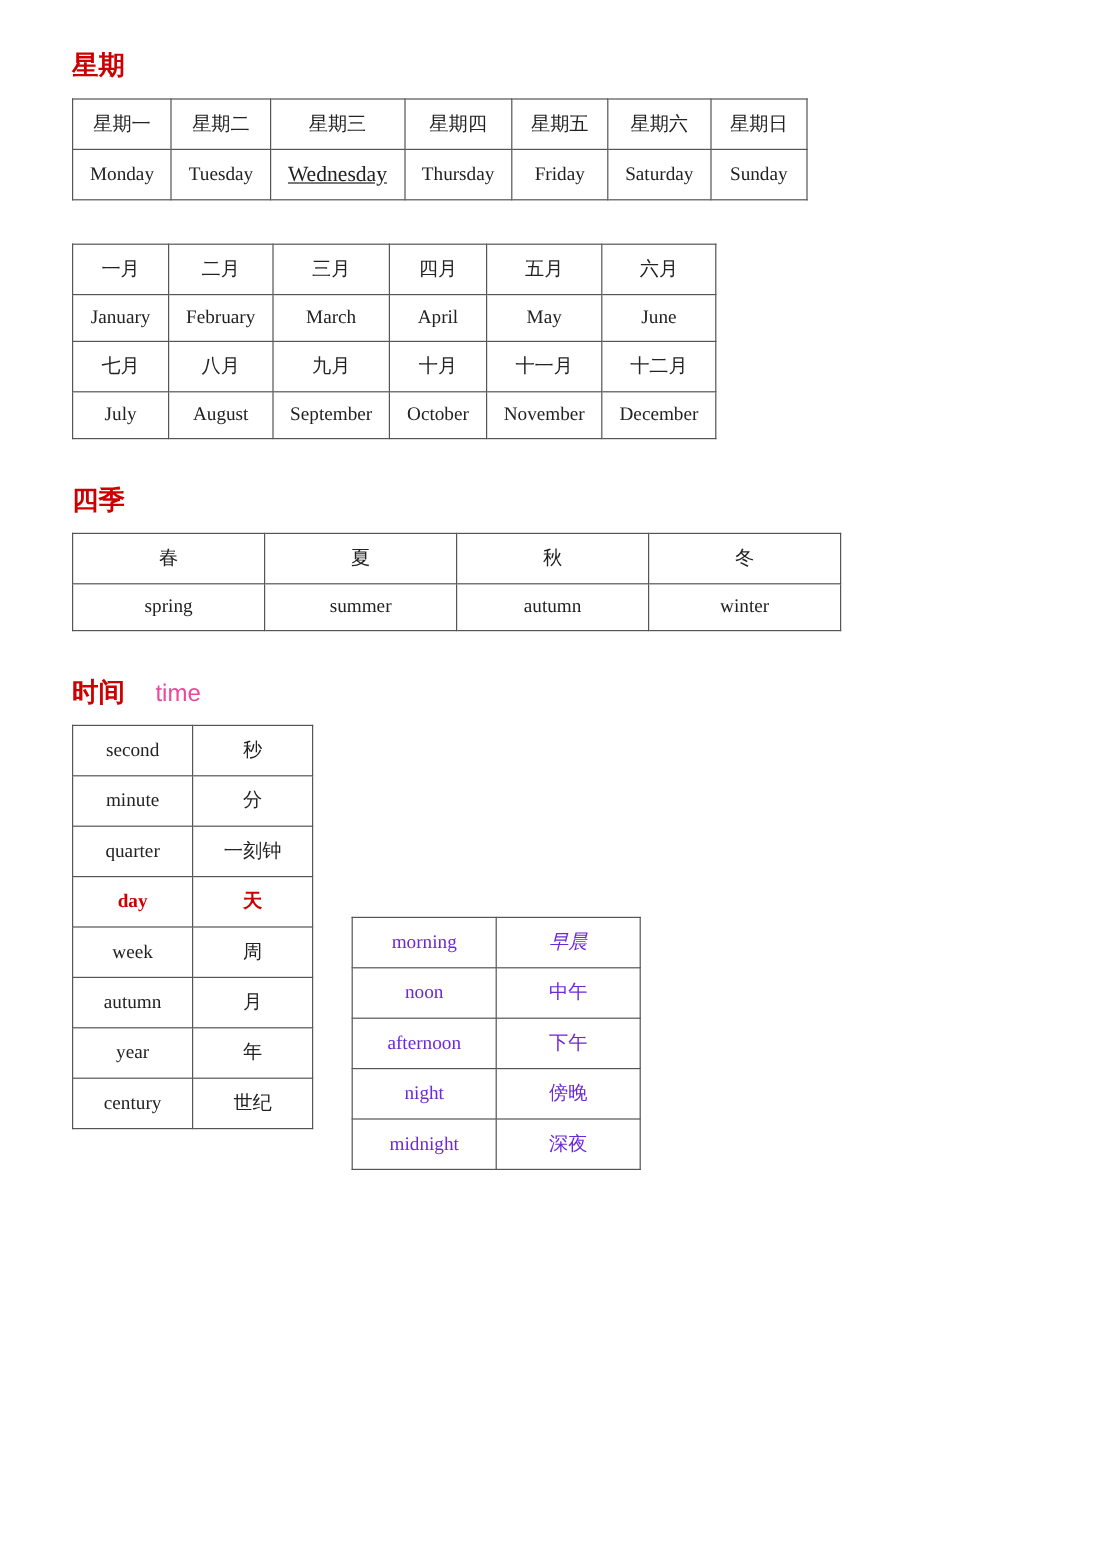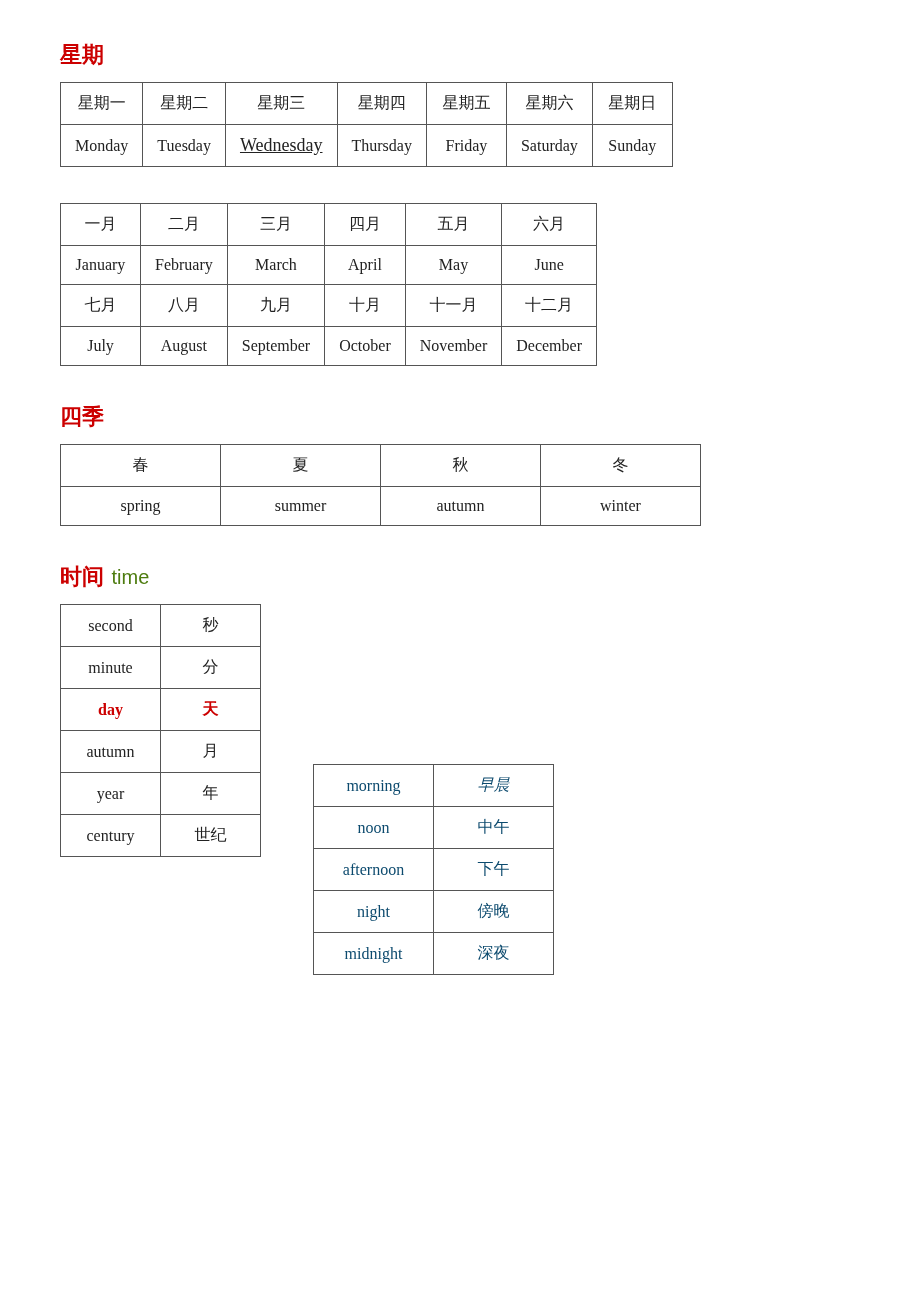--- a/index.html
+++ b/index.html
@@ -14,42 +14,42 @@
     .section-title {
       color: #cc0000;
       font-size: 22px;
       font-weight: bold;
       margin-bottom: 12px;
     }
     .section-title .en {
       font-family: Arial, sans-serif;
       font-size: 20px;
       font-weight: normal;
-      color: #4d7c0f;
-      margin-left: 2px;
+      color: #ec4899;
+      margin-left: 20px;
     }
     table {
       border-collapse: collapse;
       margin-bottom: 0;
     }
     td {
       border: 1px solid #555;
       text-align: center;
       padding: 10px 14px;
       font-size: 16px;
       min-width: 80px;
     }
     .bold-red {
       color: #cc0000;
       font-weight: bold;
     }
-    .red { color: #0c4a6e; }
+    .red { color: #6d28d9; }
     .time-section {
       display: flex;
-      gap: 52px;
+      gap: 32px;
       align-items: flex-start;
     }
     .time-left table td { min-width: 100px; }
     .time-right table td { min-width: 100px; }
   </style>
 </head>
 <body>
 
 <div class="section">
   <div class="section-title">
@@ -151,22 +151,30 @@
         <tbody>
             <tr>
           <td>second</td>
           <td>秒</td>
         </tr>
         <tr>
           <td>minute</td>
           <td>分</td>
         </tr>
         <tr>
+          <td>quarter</td>
+          <td>一刻钟</td>
+        </tr>
+        <tr>
           <td class="bold-red">day</td>
           <td class="bold-red">天</td>
+        </tr>
+        <tr>
+          <td>week</td>
+          <td>周</td>
         </tr>
         <tr>
           <td>autumn</td>
           <td>月</td>
         </tr>
         <tr>
           <td>year</td>
           <td>年</td>
         </tr>
         <tr>

